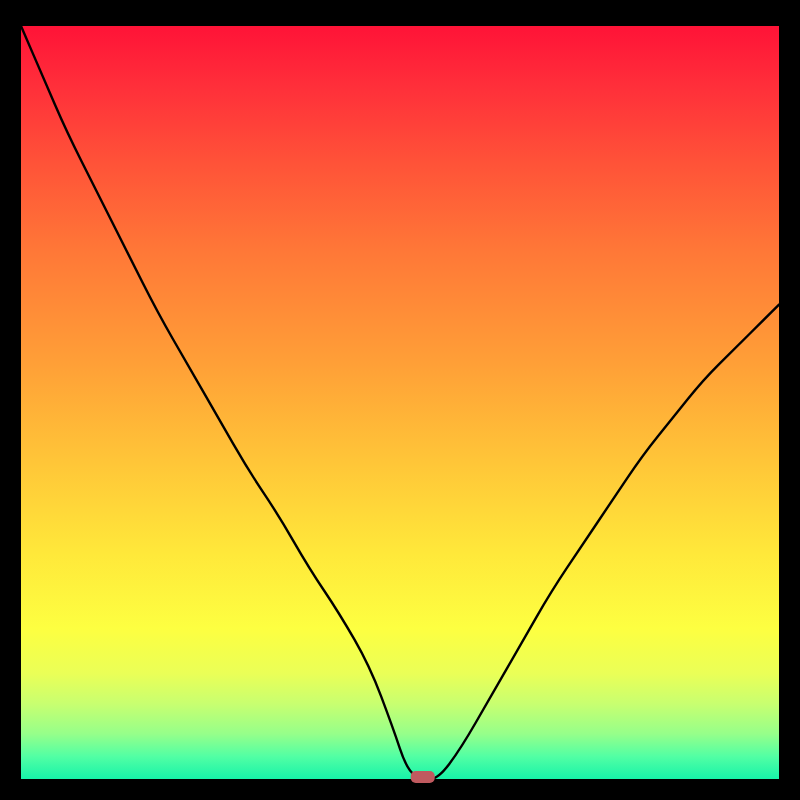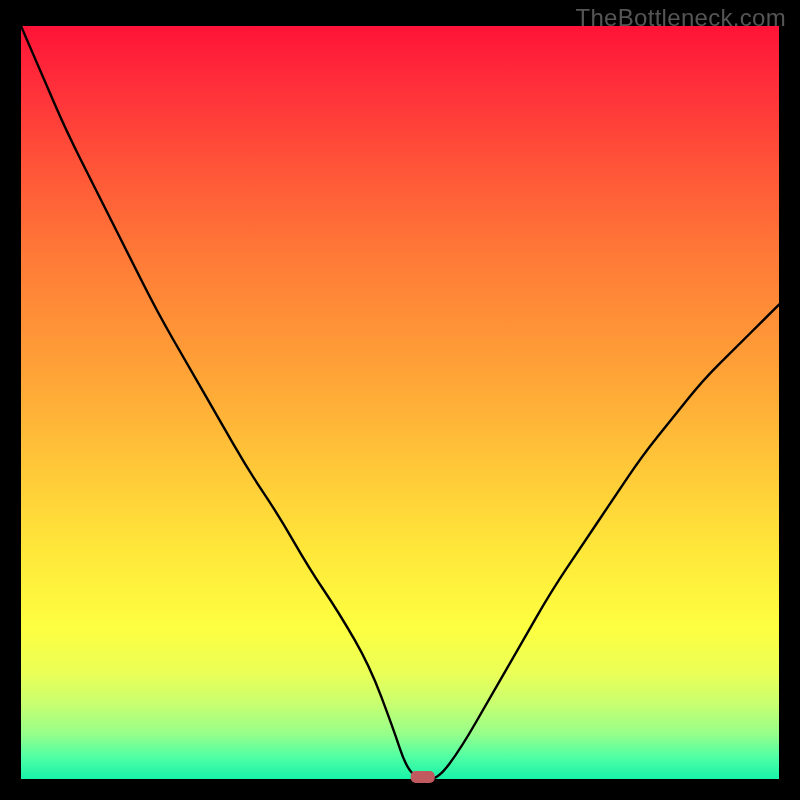--- a/index.html
+++ b/index.html
@@ -60,21 +60,20 @@
     overflow: visible;
   }
   .marker {
     fill: #c05a5f;
   }
 </style>
 </head>
 <body>
 
 <div class="frame">
-  <div class="watermark">TheBottleneck.com</div>
 
   <div class="plot-area">
     <svg class="curve" viewBox="0 0 758 753" preserveAspectRatio="none">
       <path fill="none" stroke="#000" stroke-width="2.4" stroke-linejoin="round" stroke-linecap="round" d="M 0 0 Q 0 0 11.37 26.35499999999996 Q 22.74 52.70999999999992 34.11 79.06499999999994 Q 45.48 105.41999999999996 60.64 135.53999999999996 Q 75.8 165.65999999999997 90.96000000000001 195.77999999999997 Q 106.12 225.89999999999998 121.28 256.02 Q 136.44 286.14 151.6 312.495 Q 166.76 338.84999999999997 181.92000000000002 365.205 Q 197.08 391.56 212.24 417.915 Q 227.4 444.27000000000004 242.56 466.86 Q 257.72 489.45 272.88 515.805 Q 288.04 542.16 303.20000000000005 564.75 Q 318.36 587.34 333.52 613.6949999999999 Q 348.68 640.05 360.05 670.17 Q 371.42 700.29 379 722.88 Q 386.58 745.47 394.15999999999997 749.235 Q 401.74 753 409.32000000000005 753 Q 416.90000000000003 753 428.27 737.94 Q 439.64 722.88 454.79999999999995 696.525 Q 469.96 670.17 485.12 643.815 Q 500.28000000000003 617.46 515.44 591.105 Q 530.6 564.75 545.76 542.16 Q 560.92 519.5699999999999 576.0799999999999 496.97999999999996 Q 591.24 474.39 606.4 451.79999999999995 Q 621.56 429.21 636.72 410.385 Q 651.88 391.56 667.04 372.735 Q 682.2 353.90999999999997 697.36 338.85 Q 712.52 323.79 727.6800000000001 308.73 Q 742.84 293.67 750.4200000000001 286.14 L 758 278.61"></path>
       <rect class="marker" rx="5" ry="5" x="389.74" y="745" width="24" height="12" fill="#c05a5f"></rect>
     </svg>
   </div>
 </div>
 
 </body></html>

